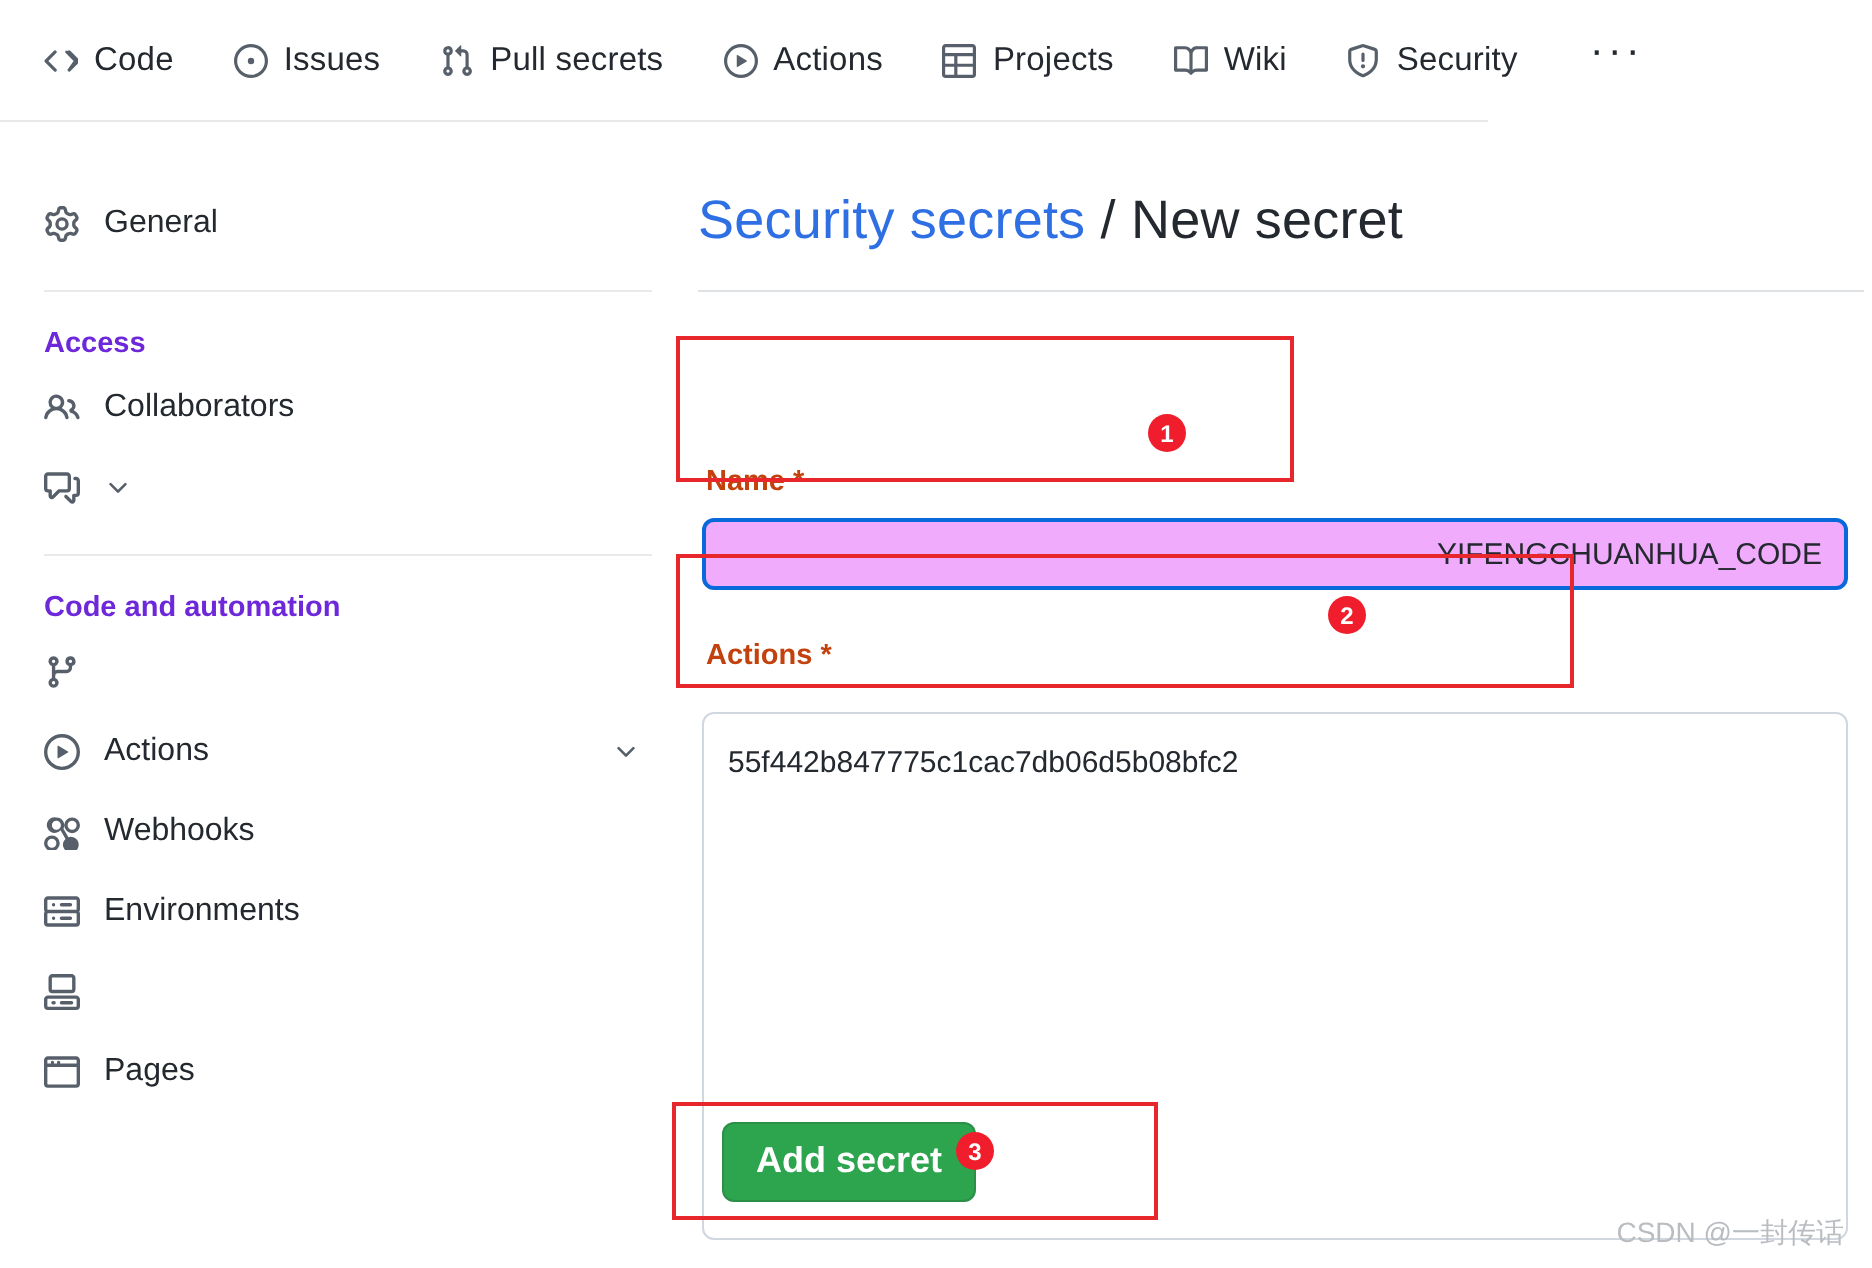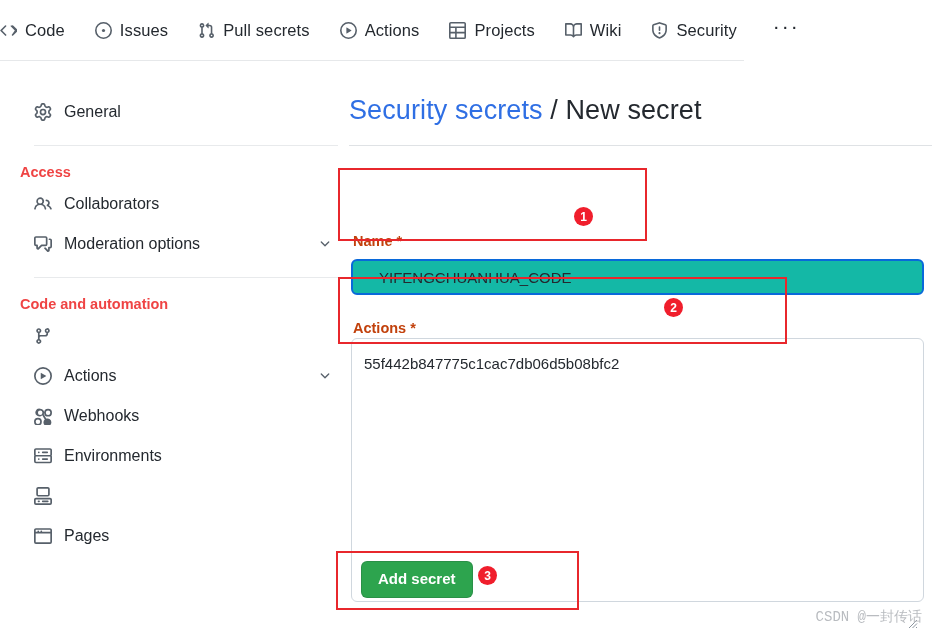--- a/index.html
+++ b/index.html
@@ -10,54 +10,55 @@
     font-family: "Liberation Sans", sans-serif;
     overflow: hidden;
   }
   #app { position: relative; width: 936px; height: 634px; background:#fff; }
 
   
   #repo-nav {
     position: absolute; left: 0; top: 0; width: 744px; height: 61px;
     border-bottom: 1px solid #e6e8ea;
     display: flex; align-items: center;
+    padding-left: 22px;
   }
   .nav-item {
     display: flex; align-items: center; gap: 8px;
     margin-right: 30px; cursor: pointer; white-space: nowrap;
   }
   .nav-item .nav-label {
     font-size: 16.5px; color: #24292f; letter-spacing: .1px;
   }
   .nav-ico { width: 17px; height: 17px; display:block; color:#57606a; flex:none; }
   .nav-ico svg { display:block; width:17px; height:17px; fill:#57606a; }
   #nav-overflow {
     display:flex; align-items:center; margin-left: 6px; cursor:pointer;
     color:#24292f; font-size: 21px; line-height: 6px; letter-spacing:2px;
     padding-bottom: 9px;
   }
 
   
   #sidebar {
-    position: absolute; left: 12px; top: 61px; width: 340px; height: 573px;
+    position: absolute; left: 0; top: 61px; width: 340px; height: 573px;
     padding-top: 31px; background:#fff;
   }
   .side-row {
     display: flex; align-items: center; height: 40px;
     padding-left: 22px; padding-right: 20px; cursor: pointer;
   }
   .side-ico { width: 18px; height: 18px; flex:none; margin-right: 12px; }
   .side-ico svg { display:block; width:18px; height:18px; fill:#57606a; }
   .side-label { font-size: 16px; color: #24292f; flex: 1 1 auto; }
   .side-chev { width:14px; height:14px; flex:none; }
   .side-chev svg { display:block; width:14px; height:14px; fill:#57606a; }
   .side-divider { height:1px; background:#e8eaec; margin: 13px 14px 13px 22px; }
   .side-group {
-    font-size: 14.5px; color: #ef4444; font-weight: 600;
-    padding-left: 8px; margin-bottom: 4px; margin-top: 18px;
+    font-size: 14.5px; color: #6d28d9; font-weight: 600;
+    padding-left: 22px; margin-bottom: 4px; margin-top: 18px;
   }
 
   
   #main { position: absolute; left: 340px; top: 61px; width: 596px; height: 573px; }
   #page-title {
     position:absolute; left: 9px; top: 34px;
     font-size: 27px; color:#24292f; white-space: nowrap; letter-spacing: .1px;
   }
   #page-title .crumb-link { color:#2f6fe4; }
   #page-title .crumb-sep { color:#24292f; }
@@ -66,42 +67,42 @@
   }
 
   .field-label {
     position:absolute; font-size: 14.5px; font-weight: 700; color:#c2410c;
   }
   #name-label  { left: 13px; top: 172px; }
   #secret-label{ left: 13px; top: 259px; }
 
   #name-input {
     position:absolute; left: 11px; top: 198px; width: 573px; height: 36px;
-    border: 2px solid #0969da; border-radius: 6px; background:#14b8a6;
+    border: 2px solid #0969da; border-radius: 6px; background:#f0abfc;
     font-family: "Liberation Sans", sans-serif; font-size: 15px; color:#24292f;
-    padding: 0 26px; outline: none;
+    padding: 0 11px; outline: none; text-align: right;
   }
   #secret-textarea {
     position:absolute; left: 11px; top: 222px; width: 573px; height: 264px;
     border: 1px solid #d0d7de; border-radius: 6px; background:#fff;
     font-family: "Liberation Sans", sans-serif; font-size: 15px; color:#24292f;
     padding: 15px 12px; outline: none; resize: none; line-height: 1.3;
   }
-  #secret-block { position:absolute; left:0; top:55px; width:596px; height:290px;text-decoration:underline; }
+  #secret-block { position:absolute; left:0; top:73px; width:596px; height:290px;text-decoration:underline; }
   #resize-grip {
     position:absolute; left: 566px; top: 501px; width: 12px; height: 12px;
     pointer-events: none;
   }
   #resize-grip svg { display:block; }
 
   #add-secret-button {
     position:absolute; left: 21px; top: 500px;
     background: #2da44e; color:#ffffff; border: 1px solid rgba(27,31,36,.15);
     border-radius: 6px; font-family:"Liberation Sans", sans-serif;
-    font-size: 15px; font-weight: 700; padding: 9px 16px; cursor:pointer;
+    font-size: 18px; font-weight: 700; padding: 9px 16px; cursor:pointer;
     line-height: 1.1;
   }
 
   
   .anno-box { position:absolute; border: 2px solid #e8272c; background: transparent; }
   #anno-box-1 { left: 338px; top: 168px; width: 309px; height: 73px; }
   #anno-box-2 { left: 338px; top: 277px; width: 449px; height: 67px; }
   #anno-box-3 { left: 336px; top: 551px; width: 243px; height: 59px; }
 
   .anno-badge {
@@ -110,21 +111,21 @@
     display:flex; align-items:center; justify-content:center;
     font-family:"Liberation Sans", sans-serif;
   }
   #anno-badge-1 { left: 574px; top: 207px; }
   #anno-badge-2 { left: 664px; top: 298px; }
   #anno-badge-3 { left: 478px; top: 566px; }
 
   #watermark {
     position:absolute; right: 14px; bottom: 8px;
     font-size: 14px; color:#b9bcc0; white-space:nowrap;
-    font-family:Liberation Mono, monospace;
+    font-family:Liberation Sans, sans-serif;
   }
 </style>
 </head>
 <body>
 
 <div id="app">
 
   <div id="repo-nav">
 
     <div class="nav-item">
@@ -219,21 +220,20 @@
       </span>
       <span class="side-label">Collaborators</span>
     </div>
 
     <div class="side-row">
       <span class="side-ico">
         <svg viewBox="0 0 16 16">
             <path d="M1.75 1h8.5c.966 0 1.75.784 1.75 1.75v5.5A1.75 1.75 0 0 1 10.25 10H7.061l-2.574 2.573A1.458 1.458 0 0 1 2 11.543V10h-.25A1.75 1.75 0 0 1 0 8.25v-5.5C0 1.784.784 1 1.75 1ZM1.5 2.75v5.5c0 .138.112.25.25.25h1a.75.75 0 0 1 .75.75v2.19l2.72-2.72a.749.749 0 0 1 .53-.22h3.5a.25.25 0 0 0 .25-.25v-5.5a.25.25 0 0 0-.25-.25h-8.5a.25.25 0 0 0-.25.25Zm13 2a.25.25 0 0 0-.25-.25h-.5a.75.75 0 0 1 0-1.5h.5c.966 0 1.75.784 1.75 1.75v5.5A1.75 1.75 0 0 1 14.25 12H14v1.543a1.458 1.458 0 0 1-2.487 1.03L9.22 12.28a.749.749 0 0 1 .326-1.275.749.749 0 0 1 .734.215l2.22 2.22v-2.19a.75.75 0 0 1 .75-.75h1a.25.25 0 0 0 .25-.25Z"></path>
           </svg>
       </span>
-      <span class="side-label">Moderation options</span>
       <span class="side-chev">
         <svg viewBox="0 0 16 16">
             <path d="M12.78 5.22a.749.749 0 0 1 0 1.06l-4.25 4.25a.749.749 0 0 1-1.06 0L3.22 6.28a.749.749 0 1 1 1.06-1.06L8 8.939l3.72-3.719a.749.749 0 0 1 1.06 0Z"></path>
           </svg>
       </span>
     </div>
 
     <div class="side-divider"></div>
 
     <div class="side-group">Code and automation</div>

